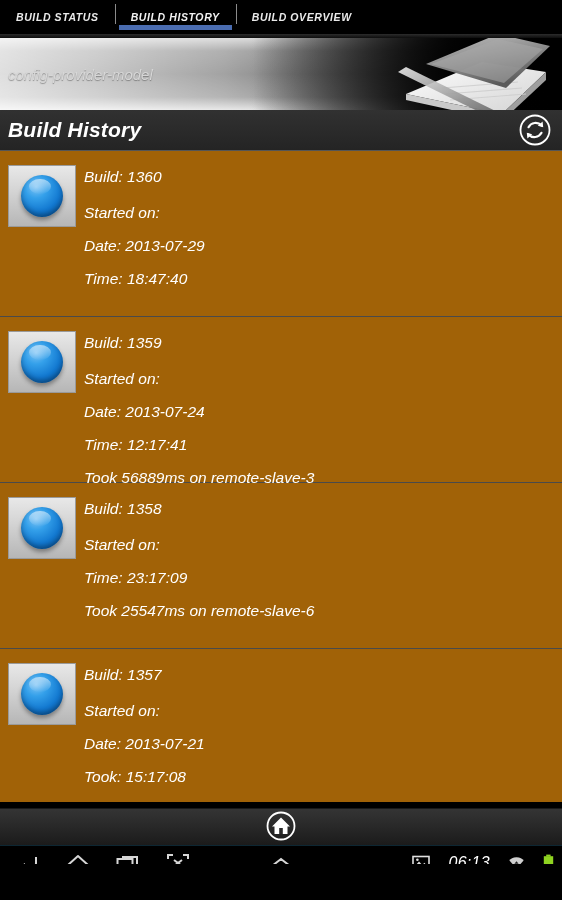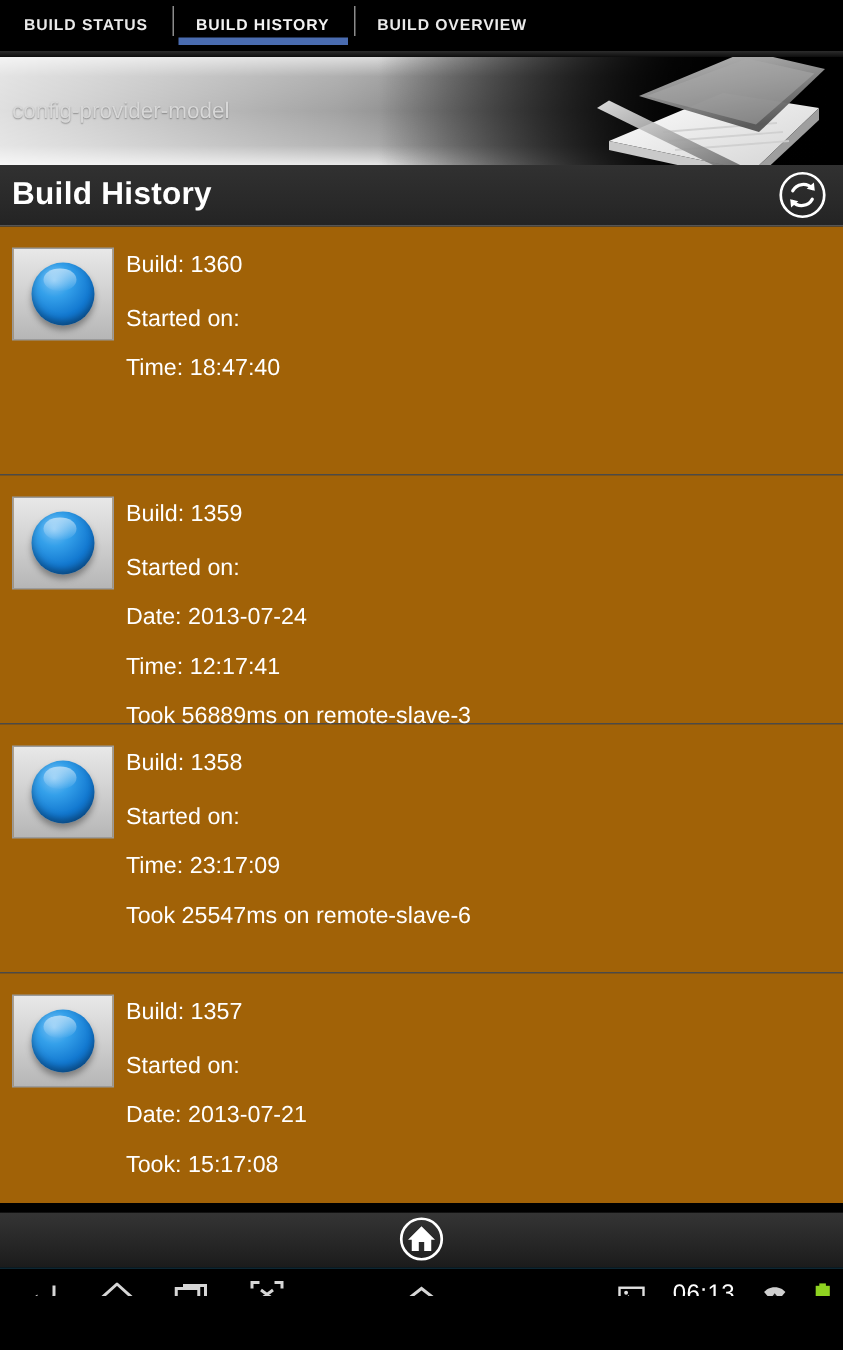--- a/index.html
+++ b/index.html
@@ -14,20 +14,21 @@
     font-family: "Liberation Sans", sans-serif;
     color: #ffffff;
     -webkit-font-smoothing: antialiased;
   }
   .screen {
     position: relative;
     width: 562px;
     height: 864px;
     background: #1f1f1f;
     overflow: hidden;
+    font-style: italic;
   }
 
   
   .tabbar {
     position: relative;
     height: 34px;
     background: #000000;
     display: flex;
     align-items: flex-start;
     padding-top: 0px;
@@ -241,21 +242,21 @@
     position: absolute;
     left: 50%;
     transform: translateX(-50%);
     display: flex;
     align-items: center;
   }
   .nav-right {
     position: absolute;
     right: 8px;
     display: flex;
-    align-items: flex-end;
+    align-items: flex-start;
     gap: 18px;
   }
   .nav-clock {
     font-size: 16px;
     color: #ffffff;
     letter-spacing: 0.3px;
   }
   .nav-icon { display: block; }
 </style>
 </head>
@@ -332,20 +333,21 @@
 
   <div class="list">
 
     <div class="build-item">
       <div class="status-ball">
           <div class="ball"></div>
         </div>
       <div class="build-info">
         <div class="build-line first">Build: 1360</div>
         <div class="build-line">Started on:</div>
+        <div class="build-line">Date: 2013-07-29</div>
         <div class="build-line">Time: 18:47:40</div>
       </div>
     </div>
 
     <div class="build-item">
       <div class="status-ball">
           <div class="ball"></div>
         </div>
       <div class="build-info">
         <div class="build-line first">Build: 1359</div>

